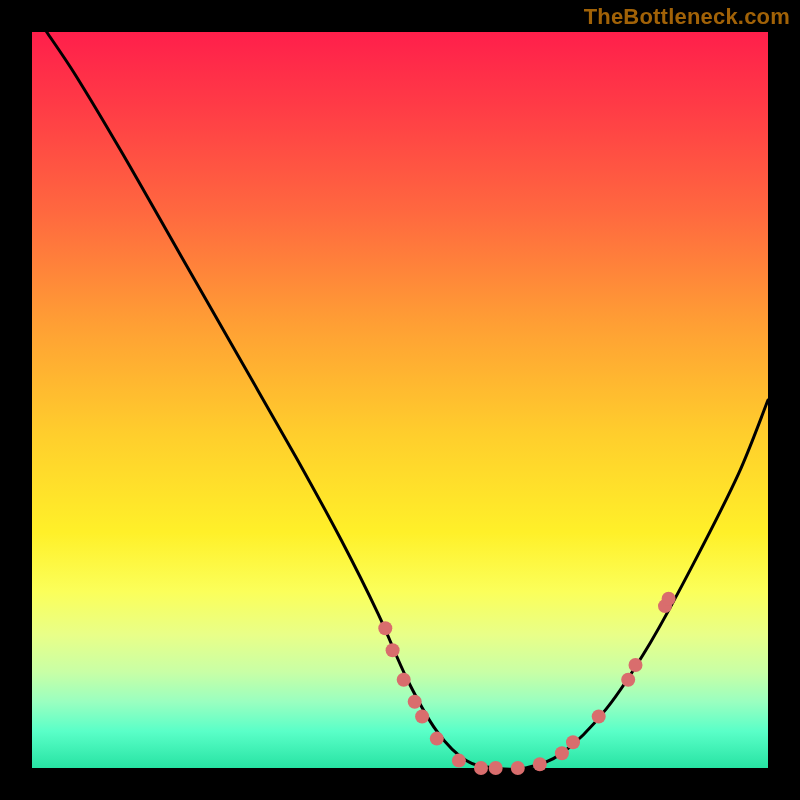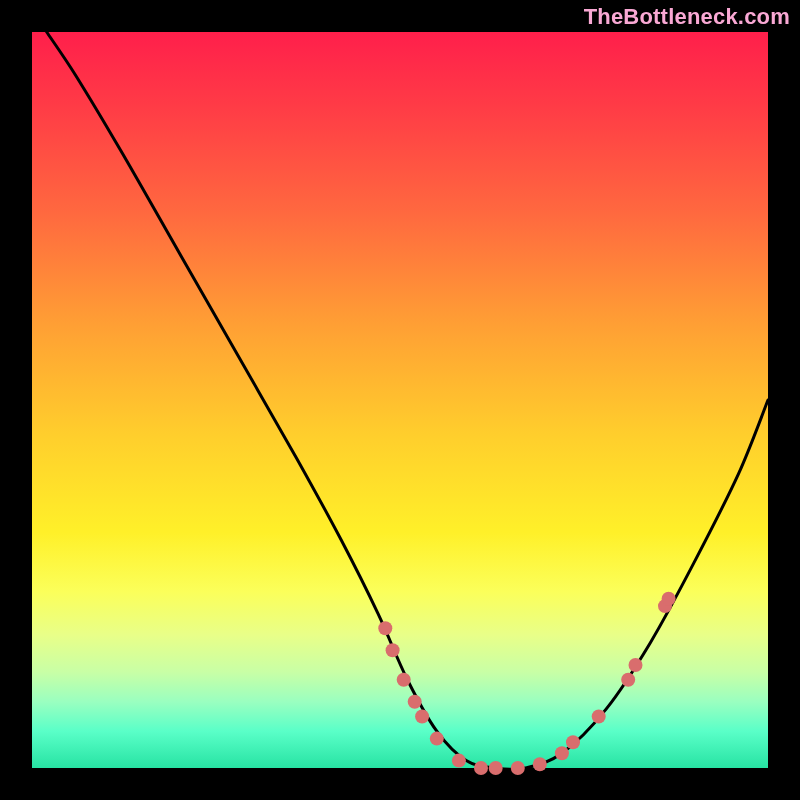--- a/index.html
+++ b/index.html
@@ -16,21 +16,21 @@
     left: 0;
     top: 0;
     width: 800px;
     height: 800px;
     background: #000;
   }
   .watermark {
     position: absolute;
     top: 4px;
     right: 10px;
-    color: #f9a8d4;
+    color: #a16207;
     font-size: 22px;
     font-weight: 600;
     letter-spacing: 0.2px;
   }
   .plot {
     position: absolute;
     left: 32px;
     top: 32px;
     width: 736px;
     height: 736px;

